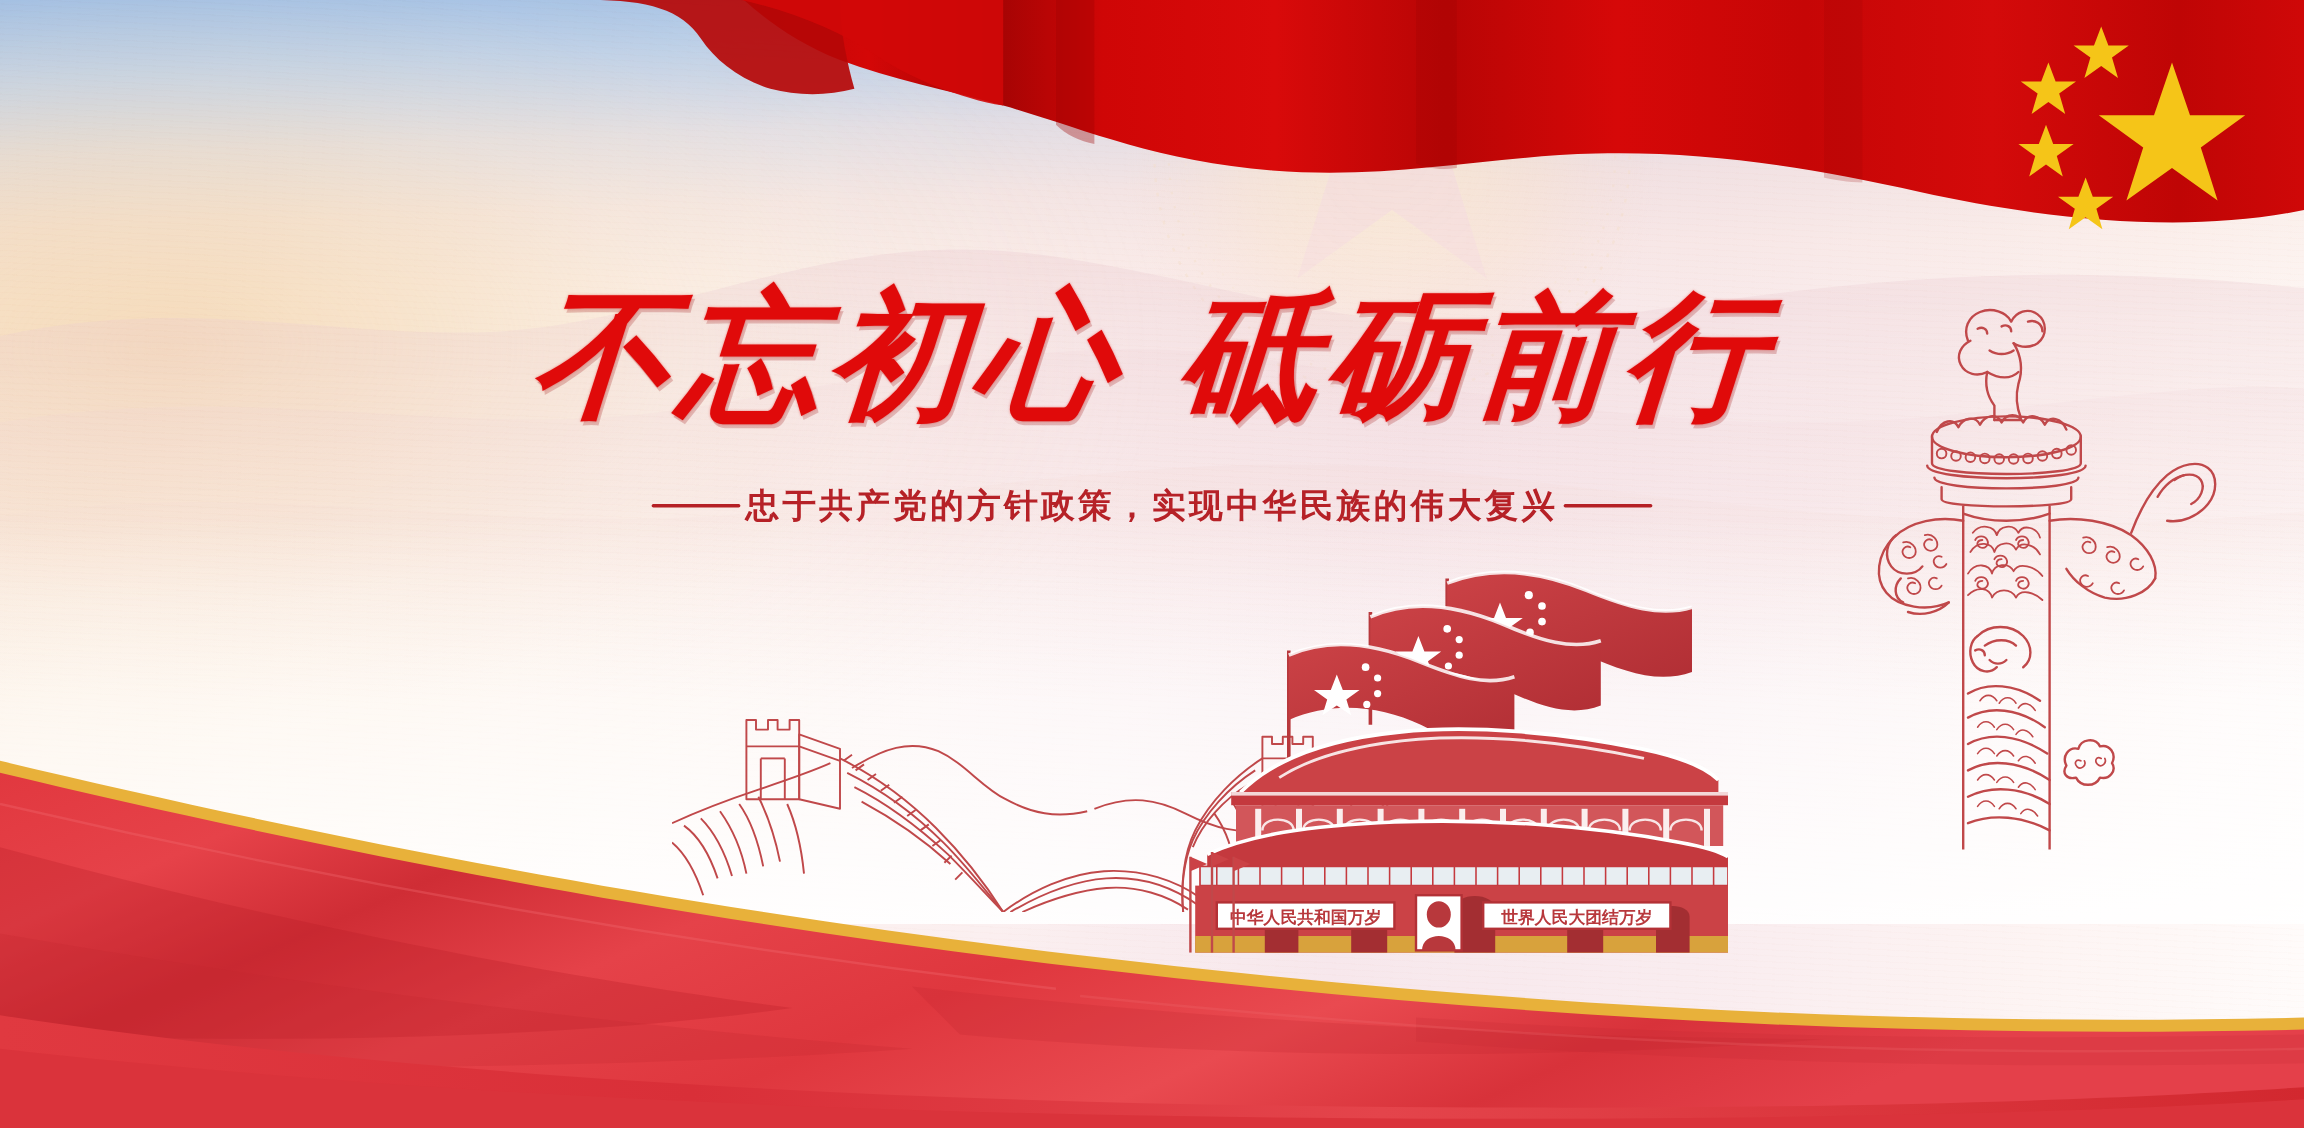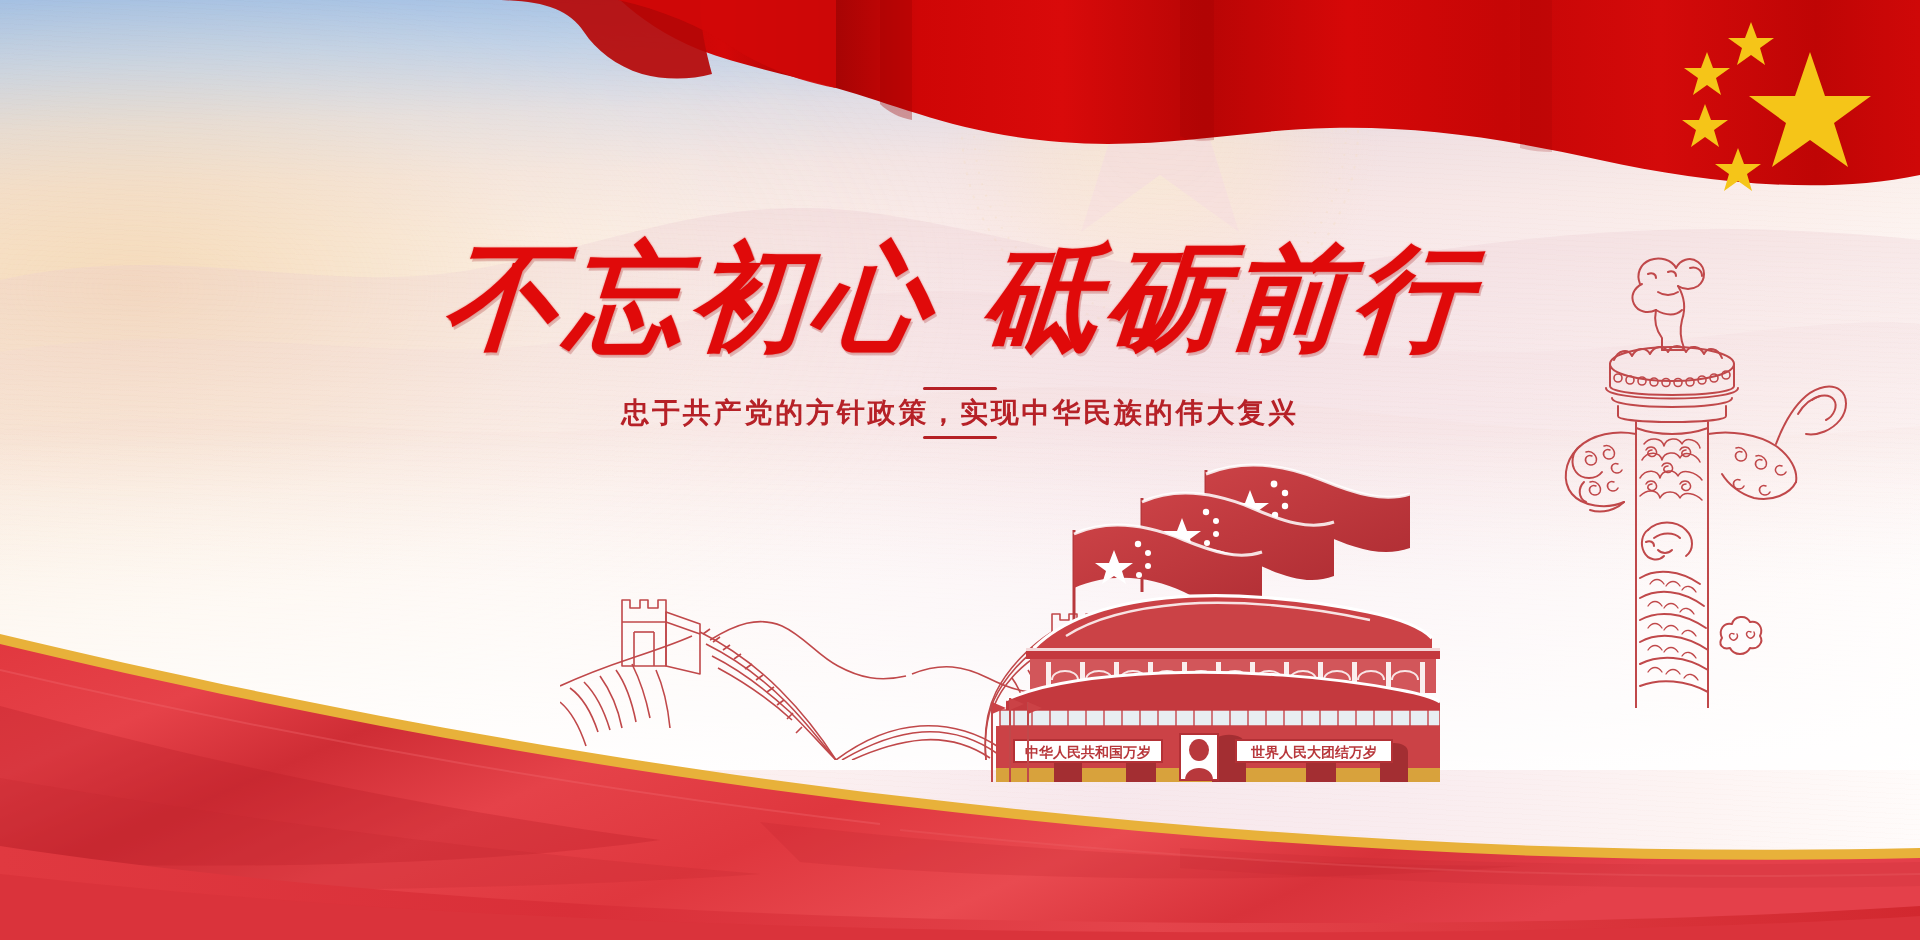--- a/index.html
+++ b/index.html
@@ -93,39 +93,38 @@
     text-shadow:
       2px 3px 0 rgba(150,0,0,.22),
       0 0 2px rgba(225,20,20,.55);
     transform:skewX(-4deg);
     display:inline-block;
     font-style:italic;
   }
   .title-main .gap{display:inline-block;width:48px;}
 
   .subtitle-row{
-    margin-top:28px;
+    margin-top:44px;
     display:flex;align-items:center;justify-content:center;gap:4px;
     white-space:nowrap;
-    flex-direction:column;
   }
   .sub-rule{
     width:74px;height:3px;background:#b52025;border-radius:2px;
   }
   .subtitle-text{
     font-family:"DejaVu Serif","Liberation Serif",serif;
     font-size:28px;font-weight:700;color:#b62127;letter-spacing:.10em;
   }
 
   
   .art{position:absolute;}
   .art svg{display:block;}
 
   .huabiao{right:58px;bottom:232px;width:300px;height:470px;}
-  .tiananmen{right:480px;bottom:158px;width:470px;height:330px;}
+  .tiananmen{right:480px;bottom:146px;width:470px;height:330px;}
   .greatwall{left:560px;bottom:180px;width:620px;height:190px;}
 
   
   .ribbon{position:absolute;left:0;bottom:0;width:100%;height:330px;}
   .ribbon svg{display:block;width:100%;height:100%;}
 </style>
 </head>
 <body>
 
 <div id="poster">

